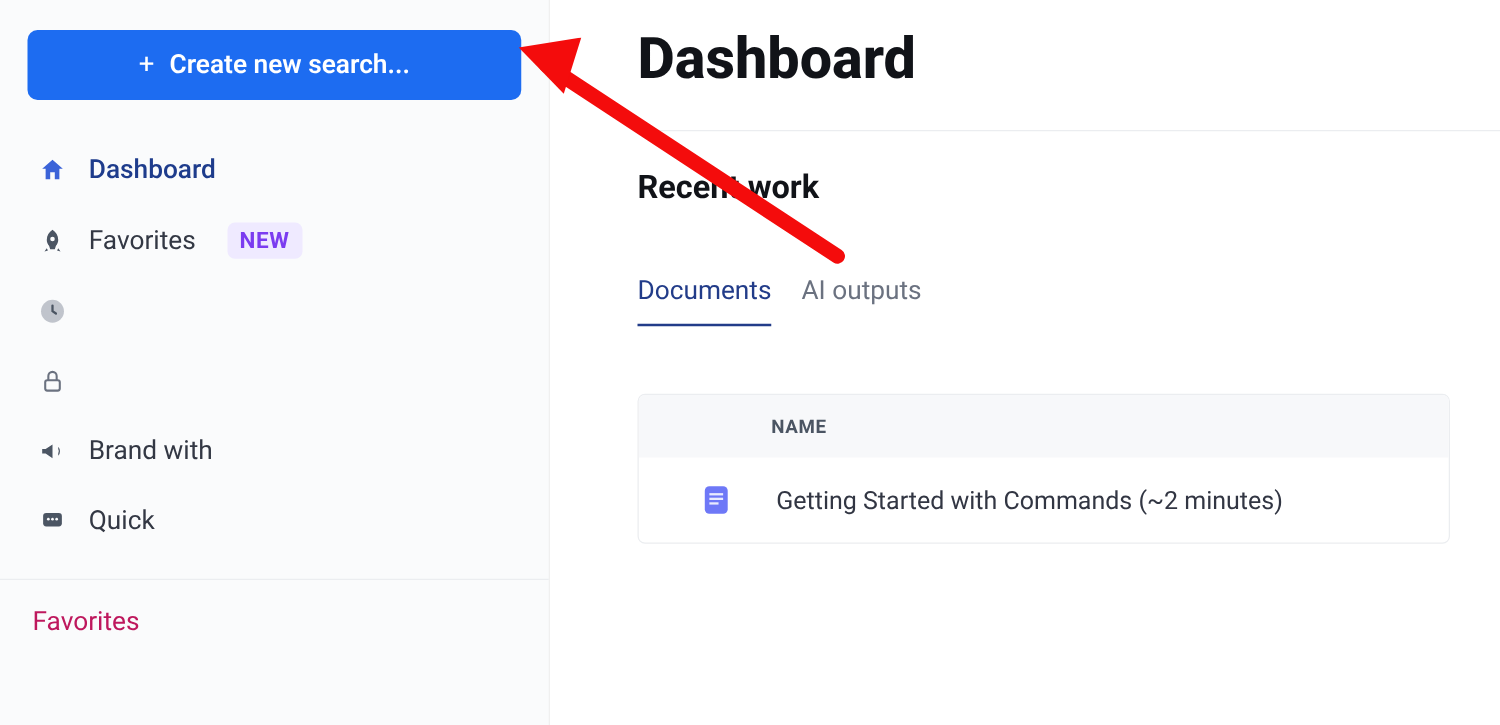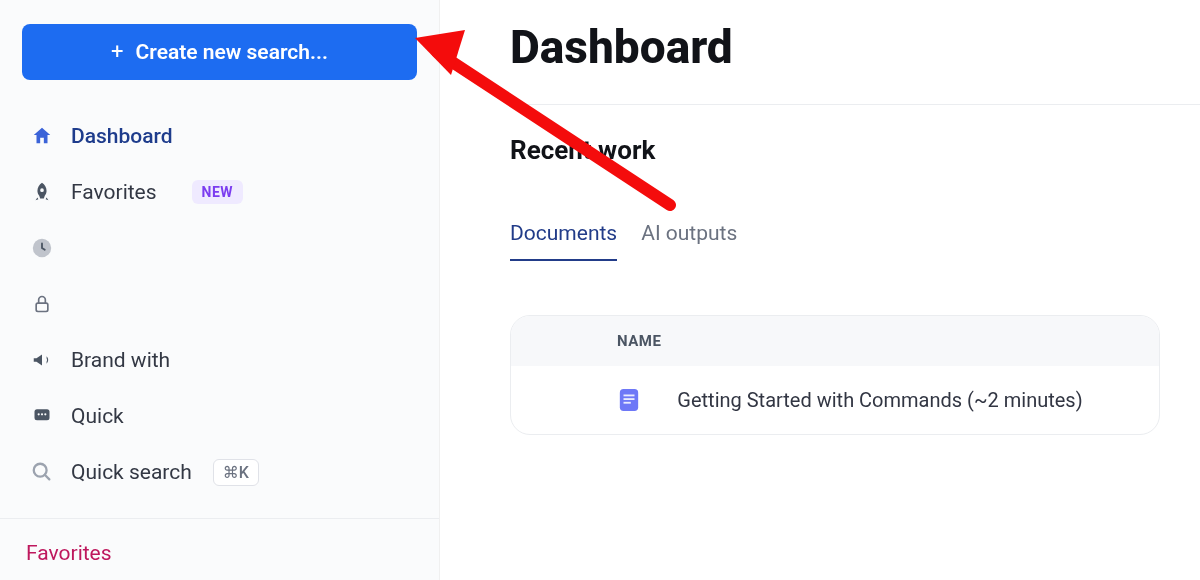--- a/index.html
+++ b/index.html
@@ -70,25 +70,25 @@
       width: 28px;
       height: 28px;
       display: flex;
       align-items: center;
       justify-content: center;
       flex-shrink: 0;
     }
     .badge-new {
       background: #efeaff;
       color: #7b3cf0;
-      font-size: 14px;
+      font-size: 18px;
       font-weight: 700;
       padding: 4px 10px;
       border-radius: 6px;
-      margin-left: 20px;
+      margin-left: 10px;
       letter-spacing: 0.5px;
     }
     .kbd-shortcut {
       background: #fff;
       border: 1px solid #e0e2e8;
       color: #6b7280;
       font-size: 16px;
       padding: 3px 9px;
       border-radius: 6px;
       margin-left: 6px;
@@ -138,39 +138,38 @@
       cursor: pointer;
       font-weight: 400;
       margin-top: 28px;
     }
     .tab.active {
       color: #223c89;
       border-bottom: 2px solid #223c89;
     }
     .table-wrap {
       border: 1px solid #ebedf0;
-      border-radius: 20px;
+      border-radius: 6px;
       overflow: hidden;
     }
     .table-header {
       background: #f7f8fa;
       padding: 16px 20px 16px 106px;
       font-size: 15px;
       font-weight: 700;
       color: #4b5563;
       letter-spacing: 0.5px;
     }
     .table-row {
       display: flex;
       align-items: center;
       padding: 20px 20px 20px 48px;
       gap: 34px;
       font-size: 20px;
       color: #323643;
-      justify-content: center;
     }
     .doc-icon-wrap {
       width: 28px;
       height: 28px;
       display: flex;
       align-items: center;
       justify-content: center;
     }
     .annotation-arrow {
       position: absolute;
@@ -234,30 +233,20 @@
     <li class="nav-item">
       <span class="nav-icon">
         <svg width="22" height="20" viewBox="0 0 24 24" fill="#4b5563">
             <rect x="3" y="4" width="18" height="13" rx="3"></rect>
             <circle cx="8" cy="10" r="1.3" fill="#fafbfc"></circle>
             <circle cx="12" cy="10" r="1.3" fill="#fafbfc"></circle>
             <circle cx="16" cy="10" r="1.3" fill="#fafbfc"></circle>
           </svg>
       </span>
       <span class="nav-label">Quick</span>
-    </li>
-    <li class="nav-item">
-      <span class="nav-icon">
-        <svg width="22" height="22" viewBox="0 0 24 24" fill="none" stroke="#9ca3af" stroke-width="2.5">
-            <circle cx="10" cy="10" r="7"></circle>
-            <path d="M20 20l-5-5" stroke-linecap="round"></path>
-          </svg>
-      </span>
-      <span class="nav-label">Quick search</span>
-      <span class="kbd-shortcut">⌘K</span>
     </li>
   </ul>
 
   <div class="section-divider"></div>
   <div class="favorites-title">Favorites</div>
 </aside>
 
 <main class="main">
   <h1 class="page-title">Dashboard</h1>
   <div class="hr"></div>

